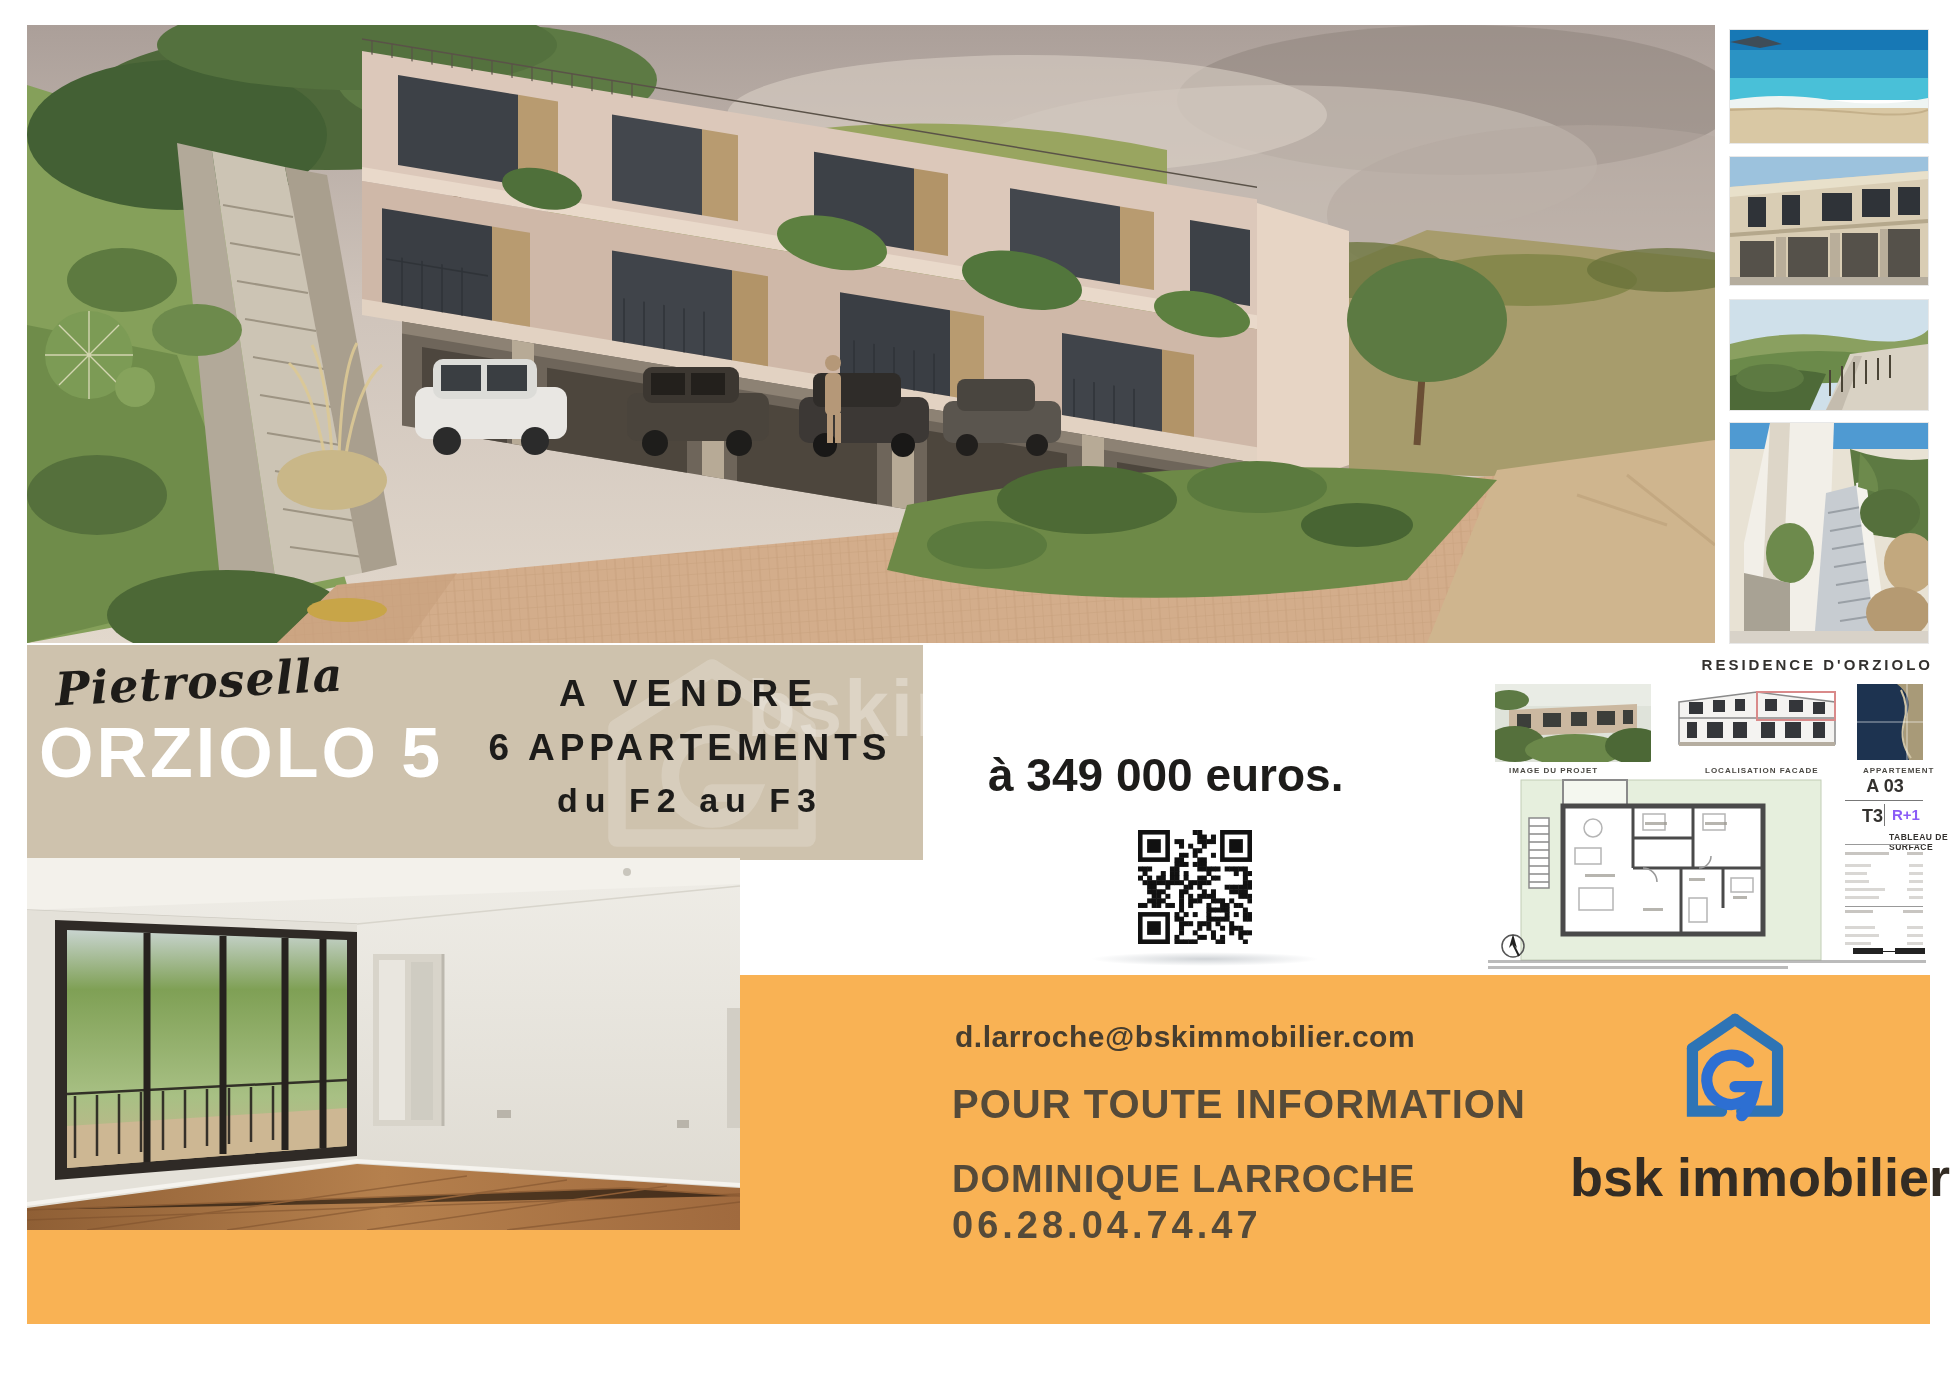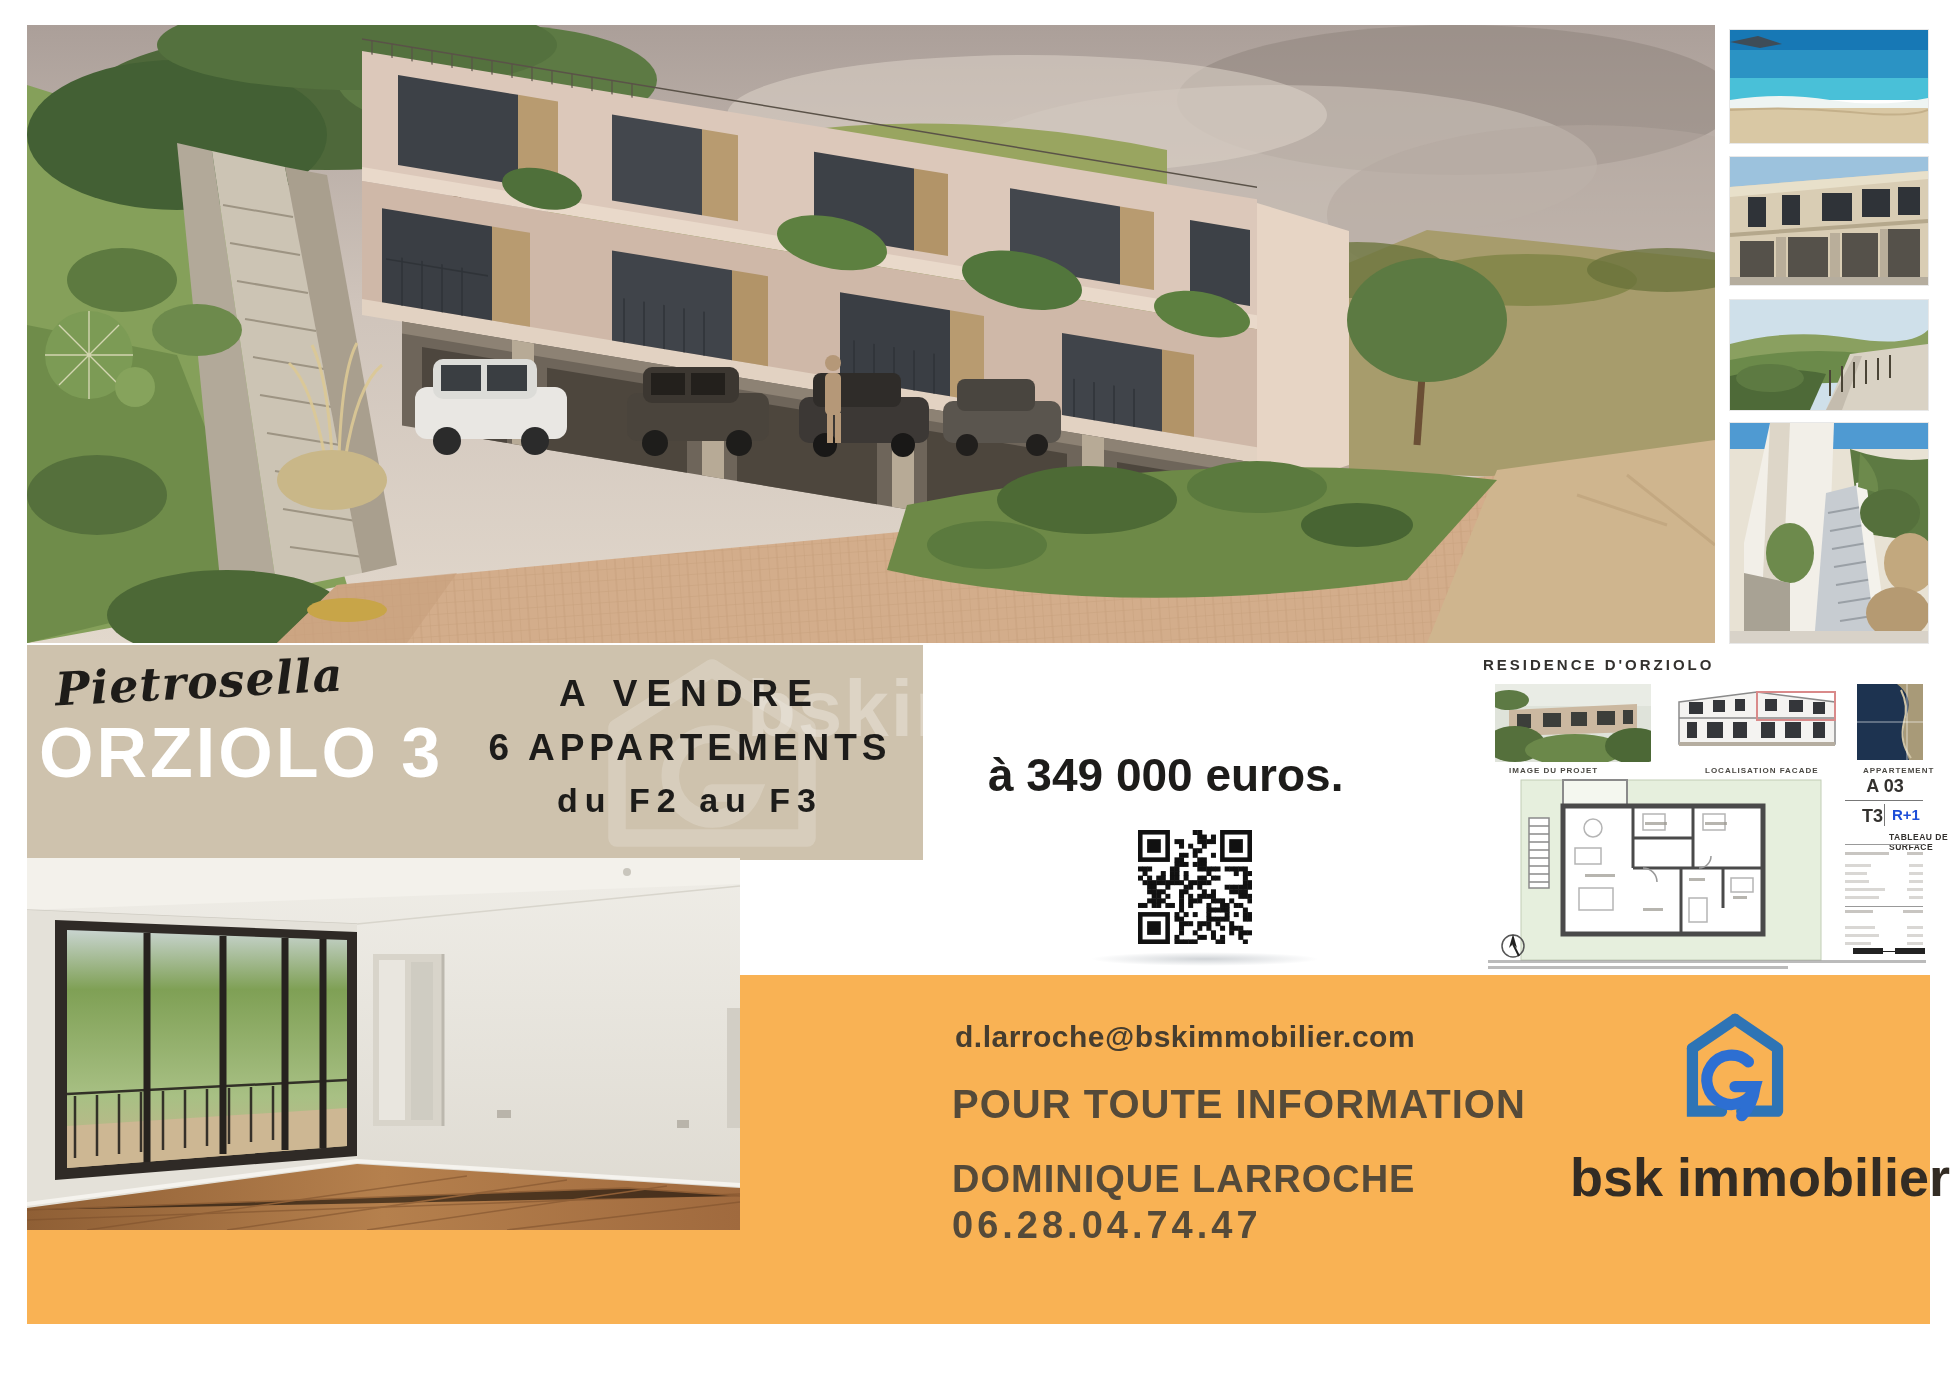--- a/index.html
+++ b/index.html
@@ -29,29 +29,29 @@
 
   
   .price1{left:955px;top:680px;font-size:46px;font-weight:700;color:#1d1c1a;}
   .price2{left:988px;top:748px;font-size:46px;font-weight:700;color:#1d1c1a;}
   .qr-wrap{left:1138px;top:830px;width:114px;height:114px;}
   .qr-swoosh{left:1090px;top:952px;width:230px;height:14px;border-radius:50%;
       background:radial-gradient(ellipse at center, rgba(120,130,140,.35), rgba(120,130,140,0) 70%);}
 
   
   .doc{left:1483px;top:648px;width:450px;height:327px;background:#ffffff;}
-  .doc-title{left:0;top:8px;width:450px;text-align:left;font-size:15px;font-weight:700;
+  .doc-title{left:0;top:8px;width:450px;text-align:right;font-size:15px;font-weight:700;
       letter-spacing:3px;color:#33312e;}
   .thumb{top:36px;overflow:hidden;}
   .thumb svg{display:block;}
   .doc-label{top:118px;font-size:8px;font-weight:700;letter-spacing:1px;color:#4a4843;}
   .apt-code{left:362px;top:128px;width:80px;text-align:center;font-size:18px;font-weight:700;color:#33312e;}
   .apt-divider{left:362px;top:152px;width:78px;border-top:1px solid #777;}
   .apt-type{left:362px;top:158px;width:38px;text-align:right;font-size:18px;font-weight:700;color:#33312e;}
-  .apt-floor{left:404px;top:158px;width:38px;text-align:center;font-size:15px;font-weight:700;color:#1d4ed8;}
+  .apt-floor{left:404px;top:158px;width:38px;text-align:center;font-size:15px;font-weight:700;color:#8b5cf6;}
   .apt-vline{left:401px;top:156px;height:22px;border-left:1px solid #777;}
   .table-title{left:362px;top:184px;width:80px;font-size:8.5px;font-weight:700;letter-spacing:.5px;color:#33312e;margin-left:44px;}
   .blur-row{left:362px;height:3px;background:#9a968e;opacity:.55;}
   .blur-row.v2{opacity:.38;}
   .scalebar1{left:370px;top:300px;width:30px;height:6px;background:#222;}
   .scalebar2{left:412px;top:300px;width:30px;height:6px;background:#222;}
   .scalemid{left:400px;top:303px;width:12px;height:1px;background:#222;}
   .fineprint{left:5px;height:3px;background:#8d8d8d;opacity:.6;}
 
   
@@ -385,21 +385,21 @@
     </svg>
   </div>
 
   <div class="abs band">
     <svg class="abs wm-house" width="250" height="200" viewBox="0 0 100 80">
       <path d="M50 6 L88 30 L88 74 L12 74 L12 30 Z" fill="none" stroke="rgba(255,255,255,0.35)" stroke-width="7" stroke-linejoin="round"></path>
       <path d="M63 38 A17 17 0 1 0 66 56 L50 56" fill="none" stroke="rgba(255,255,255,0.35)" stroke-width="7" stroke-linecap="round"></path>
     </svg>
     <div class="abs wm-text">bskimmobilier</div>
     <div class="abs script-name">Pietrosella</div>
-    <div class="abs program-title">ORZIOLO 3</div>
+    <div class="abs program-title">ORZIOLO 5</div>
     <div class="abs sale-block">
       <div class="l1">A VENDRE</div>
       <div class="l2">6 APPARTEMENTS</div>
       <div class="l3">du F2 au F3</div>
     </div>
   </div>
 
   <div class="abs orange"></div>
 
   <div class="abs price2">à 349 000 euros.</div>

